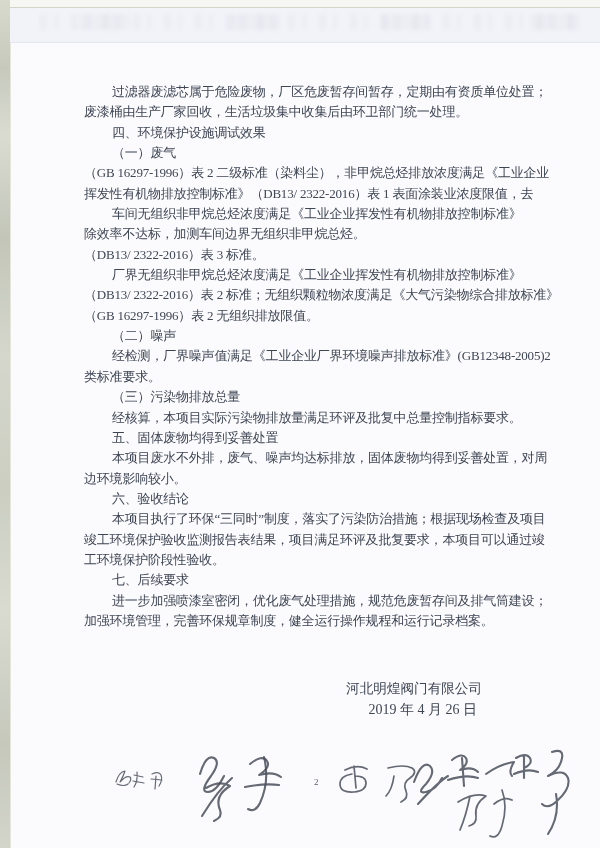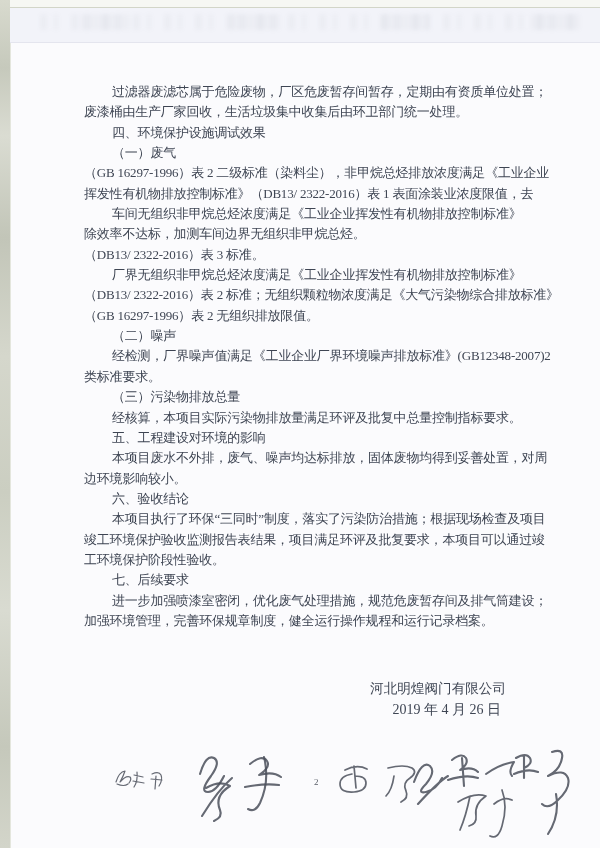--- a/index.html
+++ b/index.html
@@ -47,21 +47,21 @@
   .line {
     white-space: nowrap;
     font-size: 13px;
     letter-spacing: -0.2px;
     line-height: 20.35px;
     height: 20.35px;
   }
   .line.ind { text-indent: 28px; }
   .signoff {
     position: absolute; top: 678px; left: 0; width: 482px;
-    text-align: right; color: #3e4553; margin-left: 24px;
+    text-align: right; color: #3e4553;
   }
   .signoff .company { font-size: 13.6px; line-height: 21px; }
   .signoff .date { font-size: 14px; line-height: 21px; padding-right: 5px; }
   .pagenum {
     position: absolute; left: 314px; top: 777px;
     font-size: 9px; color: #5a5f68;
   }
   .sigs {
     position: absolute; left: 0; top: 730px; width: 600px; height: 118px;
   }
@@ -92,25 +92,25 @@
       <div class="line ind">（一）废气</div>
       <div class="line">（GB  16297-1996）表 2 二级标准（染料尘），非甲烷总烃排放浓度满足《工业企业</div>
       <div class="line">挥发性有机物排放控制标准》（DB13/ 2322-2016）表 1 表面涂装业浓度限值，去</div>
       <div class="line ind">车间无组织非甲烷总烃浓度满足《工业企业挥发性有机物排放控制标准》</div>
       <div class="line">除效率不达标，加测车间边界无组织非甲烷总烃。</div>
       <div class="line">（DB13/ 2322-2016）表 3 标准。</div>
       <div class="line ind">厂界无组织非甲烷总烃浓度满足《工业企业挥发性有机物排放控制标准》</div>
       <div class="line">（DB13/ 2322-2016）表 2 标准；无组织颗粒物浓度满足《大气污染物综合排放标准》</div>
       <div class="line">（GB 16297-1996）表 2 无组织排放限值。</div>
       <div class="line ind">（二）噪声</div>
-      <div class="line ind">经检测，厂界噪声值满足《工业企业厂界环境噪声排放标准》(GB12348-2007)2</div>
+      <div class="line ind">经检测，厂界噪声值满足《工业企业厂界环境噪声排放标准》(GB12348-2005)2</div>
       <div class="line">类标准要求。</div>
       <div class="line ind">（三）污染物排放总量</div>
       <div class="line ind">经核算，本项目实际污染物排放量满足环评及批复中总量控制指标要求。</div>
-      <div class="line ind">五、工程建设对环境的影响</div>
+      <div class="line ind">五、固体废物均得到妥善处置</div>
       <div class="line ind">本项目废水不外排，废气、噪声均达标排放，固体废物均得到妥善处置，对周</div>
       <div class="line">边环境影响较小。</div>
       <div class="line ind">六、验收结论</div>
       <div class="line ind">本项目执行了环保“三同时”制度，落实了污染防治措施；根据现场检查及项目</div>
       <div class="line">竣工环境保护验收监测报告表结果，项目满足环评及批复要求，本项目可以通过竣</div>
       <div class="line">工环境保护阶段性验收。</div>
       <div class="line ind">七、后续要求</div>
       <div class="line ind">进一步加强喷漆室密闭，优化废气处理措施，规范危废暂存间及排气筒建设；</div>
       <div class="line">加强环境管理，完善环保规章制度，健全运行操作规程和运行记录档案。</div>
     </div>

